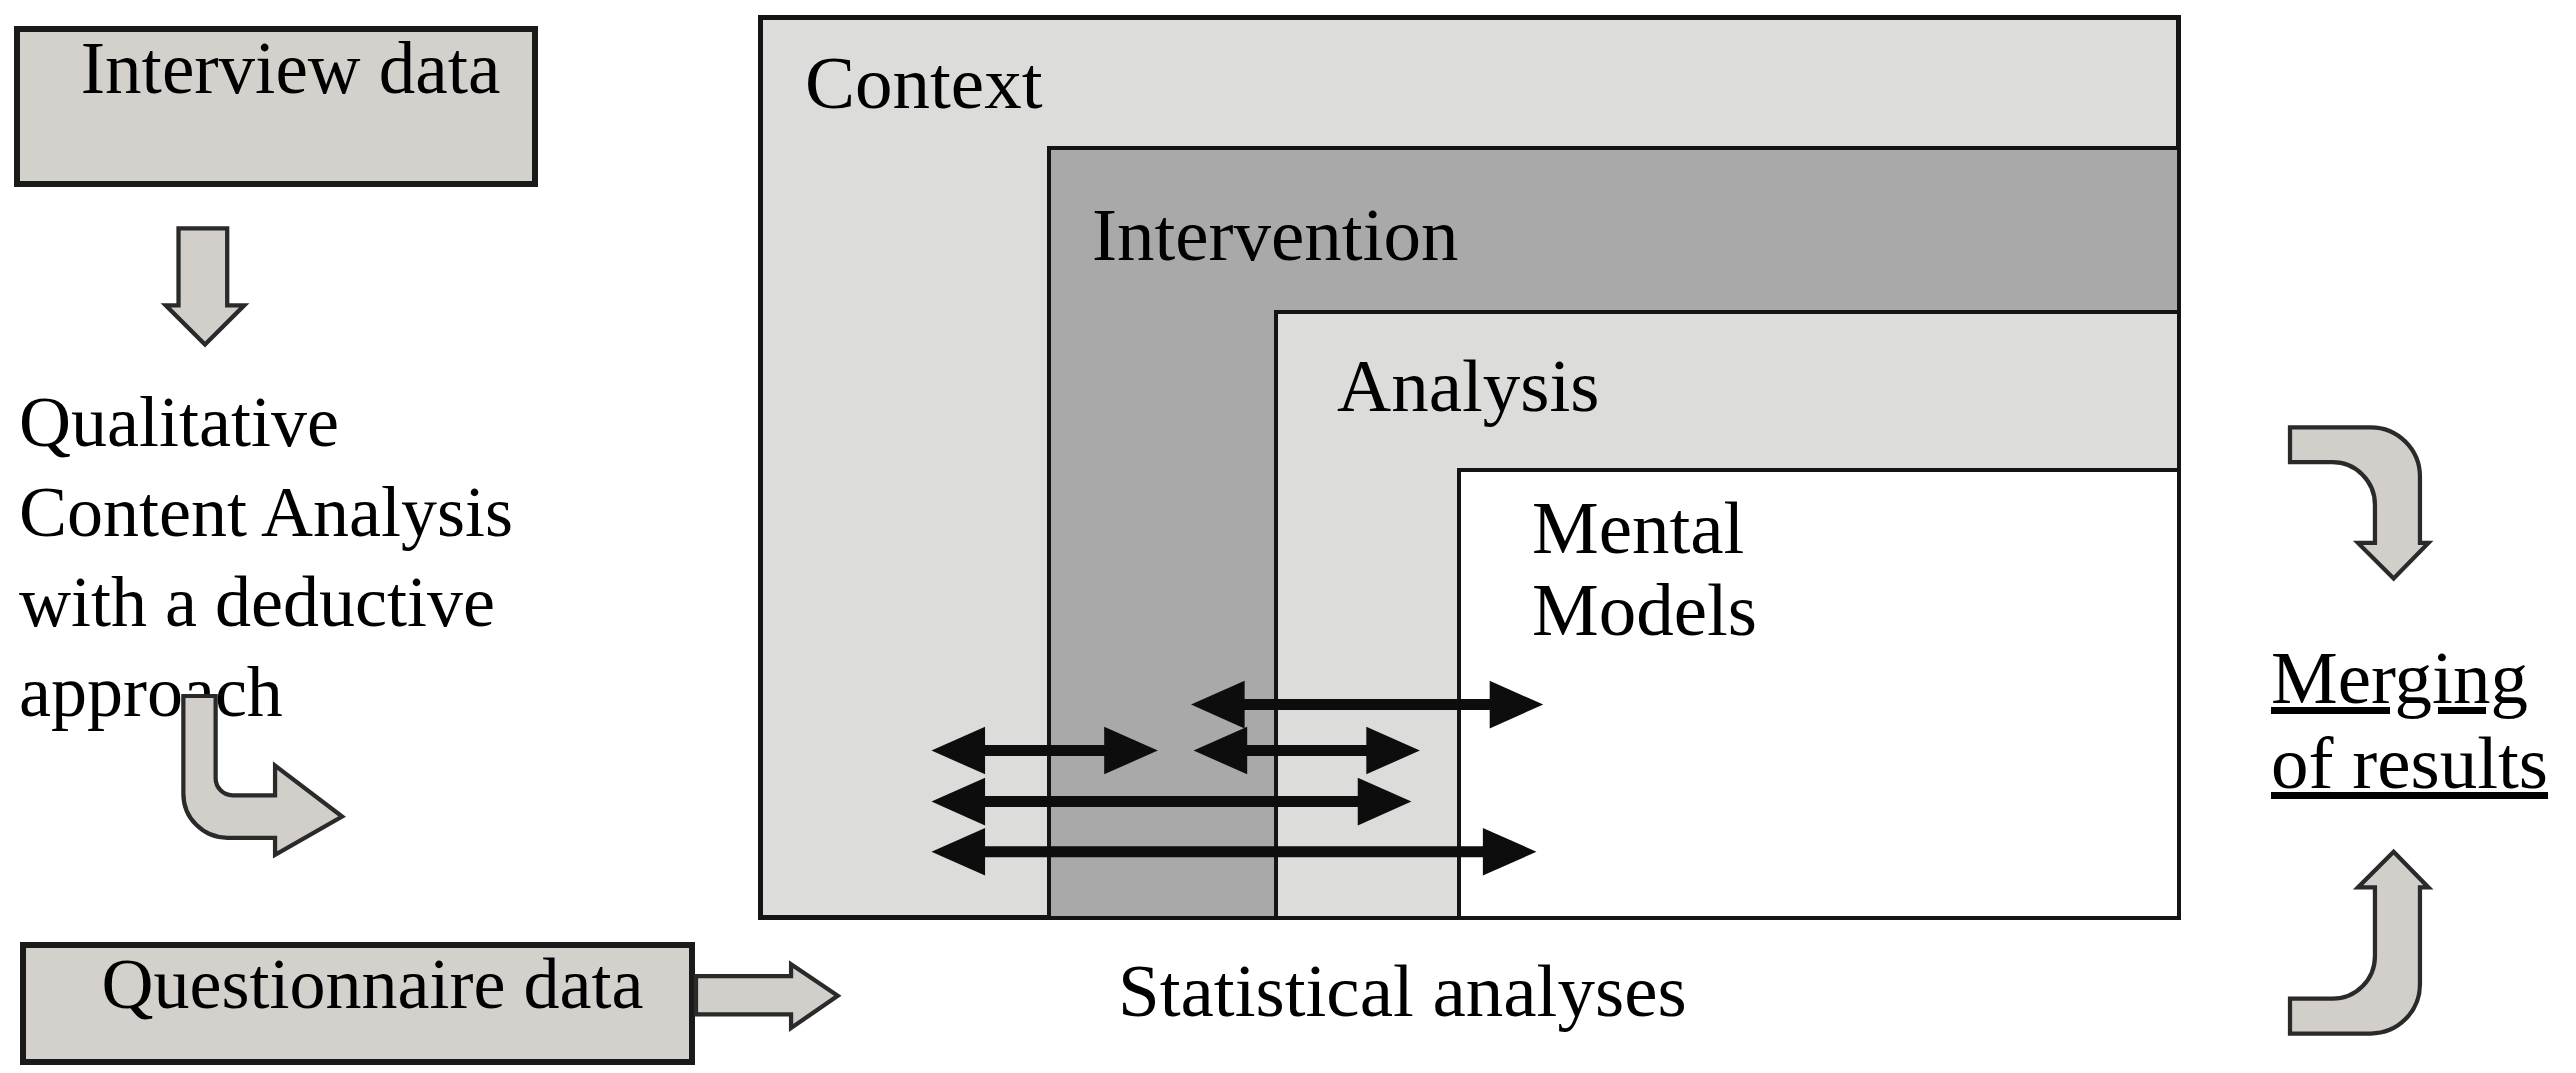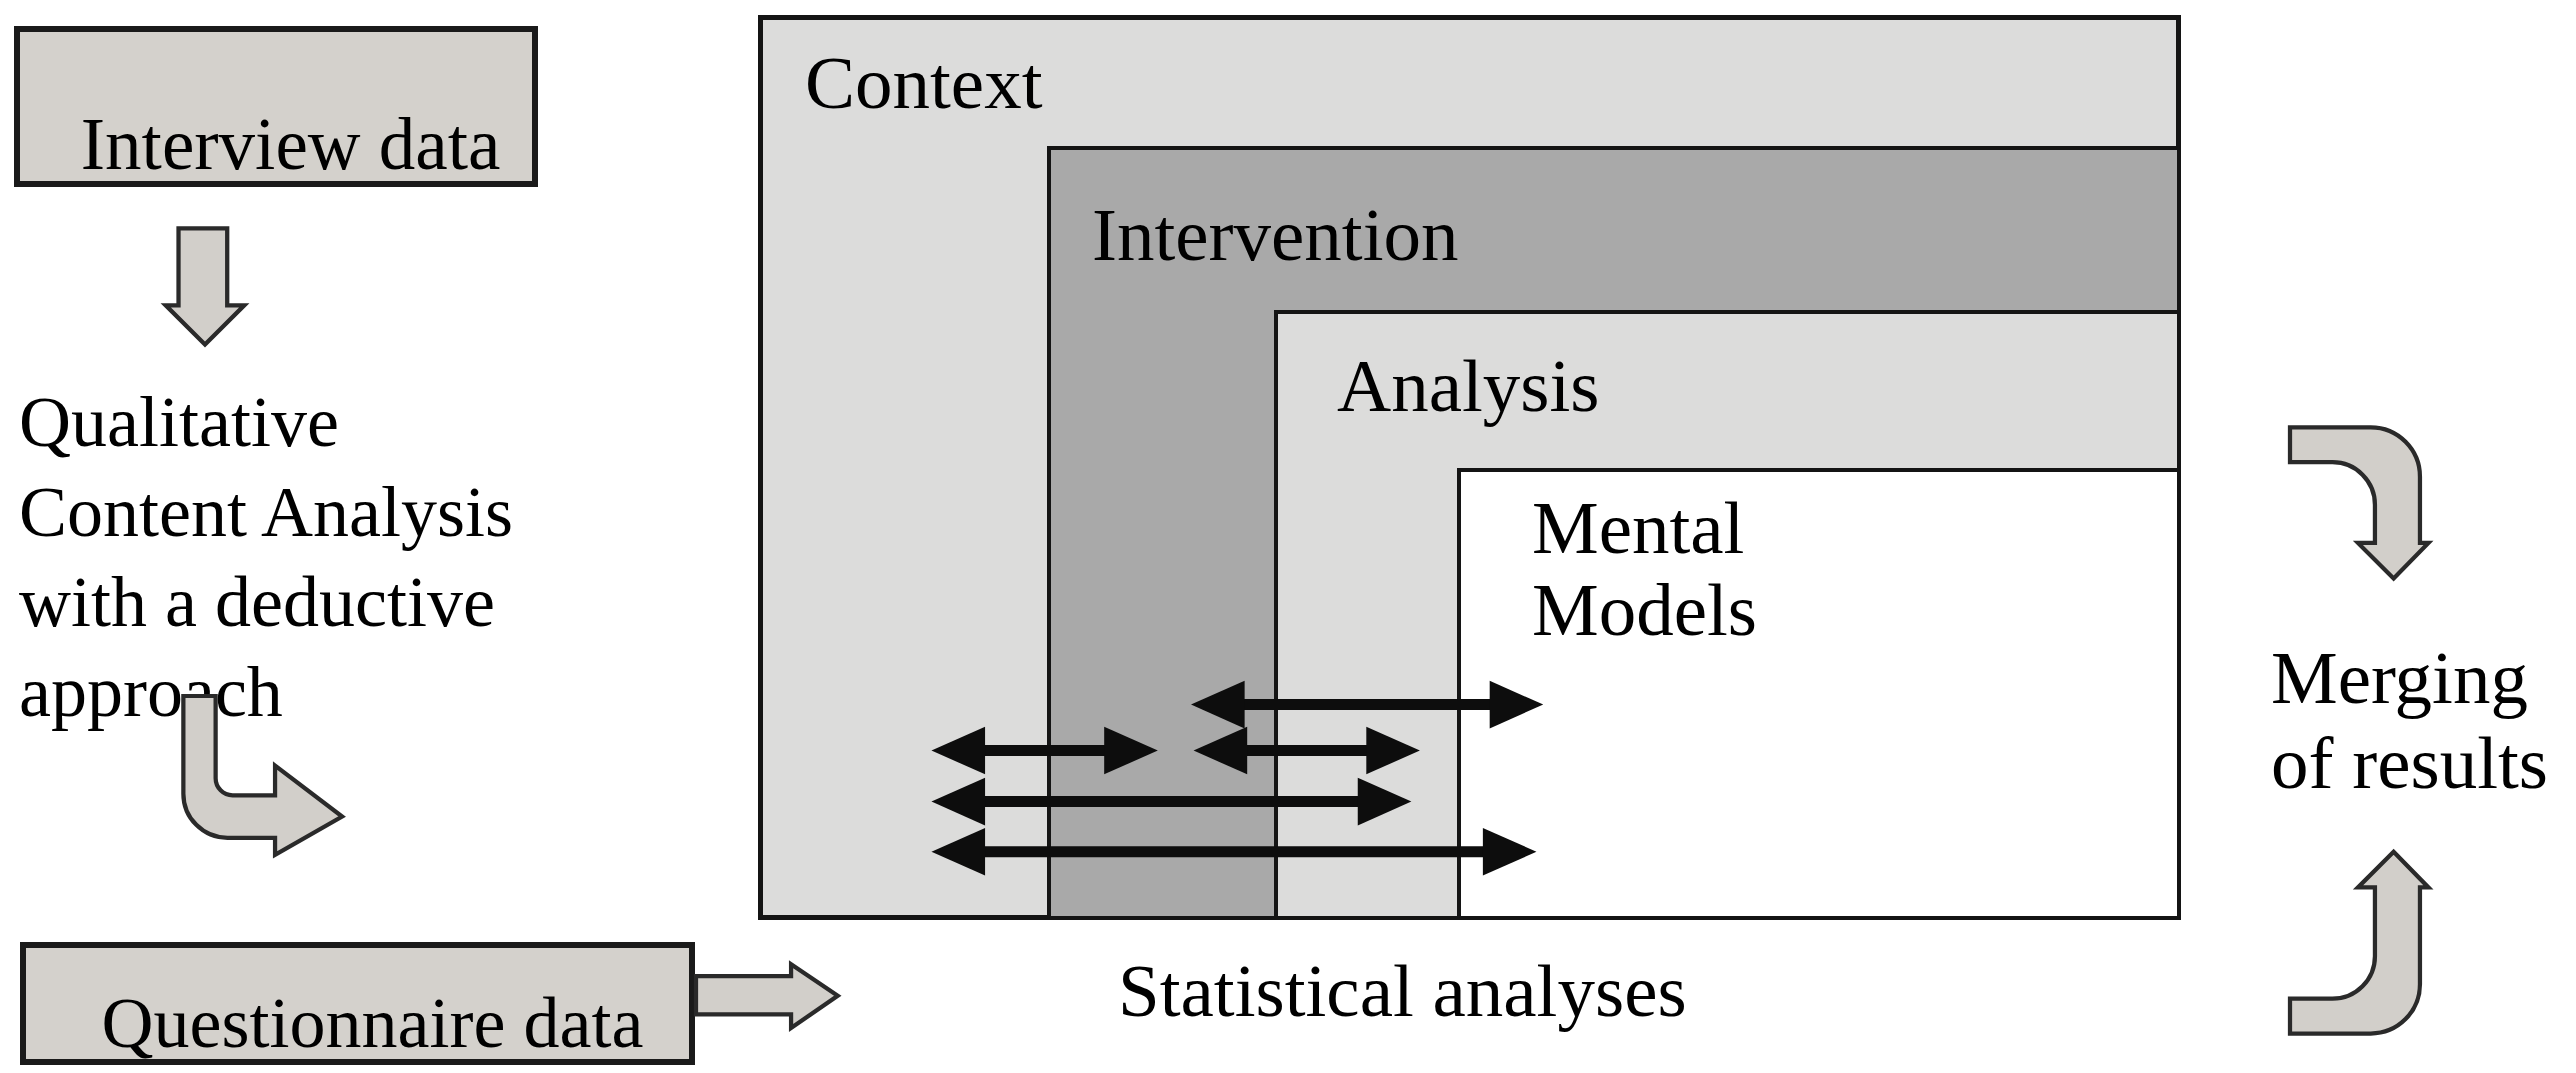--- a/index.html
+++ b/index.html
@@ -3,21 +3,21 @@
 <meta charset="utf-8">
 <style>
   html,body{margin:0;padding:0;background:#ffffff;}
   #canvas{
     position:relative;width:2576px;height:1073px;background:#ffffff;overflow:hidden;
     font-family:"Liberation Serif","DejaVu Serif",serif;color:#000;
   }
   
   .small-box{
     position:absolute;box-sizing:border-box;background:#d4d1cc;border:6.8px solid #1a1a1a;
-    display:flex;align-items:flex-end;justify-content:center;text-align:center;padding-left:30px;
+    display:flex;align-items:flex-start;justify-content:center;text-align:center;padding-left:30px;
   }
   .small-box .lbl{font-size:73px;line-height:1;white-space:nowrap;}
   
   .layer{position:absolute;box-sizing:border-box;border:5.1px solid #141414;}
   .layer-label{position:absolute;font-size:75px;line-height:1.06;white-space:nowrap;}
   
   .qca{position:absolute;left:19px;top:377px;font-size:72px;line-height:90px;white-space:nowrap;}
   .stat{position:absolute;left:1074px;top:953px;font-size:75px;line-height:1;white-space:nowrap;}
   .merge{position:absolute;left:2271px;top:635px;font-size:75px;line-height:85px;white-space:nowrap;}
   .mental{position:absolute;left:1532px;top:487px;font-size:75px;line-height:82px;white-space:nowrap;}
@@ -98,21 +98,21 @@
   <svg style="left:696px;top:949px;z-index:7;" width="146" height="85" viewBox="0 0 172 100">
     <polygon class="blockfill" points="0,32 112,32 112,18 167,55 112,93 112,77 0,77"></polygon>
   </svg>
 
   <div class="stat" style="z-index:7;margin-left:44px;">Statistical analyses</div>
 
   <svg style="left:2290px;top:424px;z-index:7;" width="141" height="158" viewBox="0 0 166 186">
     <path class="blockfill" d="M0,4 L95,4 A58,58 0 0 1 153,62 L153,140 L163,140 L122,182 L80,140 L100,140 L100,95 A50,50 0 0 0 50,45 L0,45 Z"></path>
   </svg>
 
-  <div class="merge" style="z-index:7;">
+  <div class="merge" style="z-index:7;text-decoration:underline;">
     <div>Merging</div>
     <div>of results</div>
   </div>
 
   <svg style="left:2290px;top:850px;z-index:7;" width="141" height="187" viewBox="0 0 166 220">
     <path class="blockfill" d="M0,216 L95,216 A58,58 0 0 0 153,158 L153,44 L163,44 L122,2 L80,44 L100,44 L100,125 A50,50 0 0 1 50,175 L0,175 Z"></path>
   </svg>
 
 </div>
 

